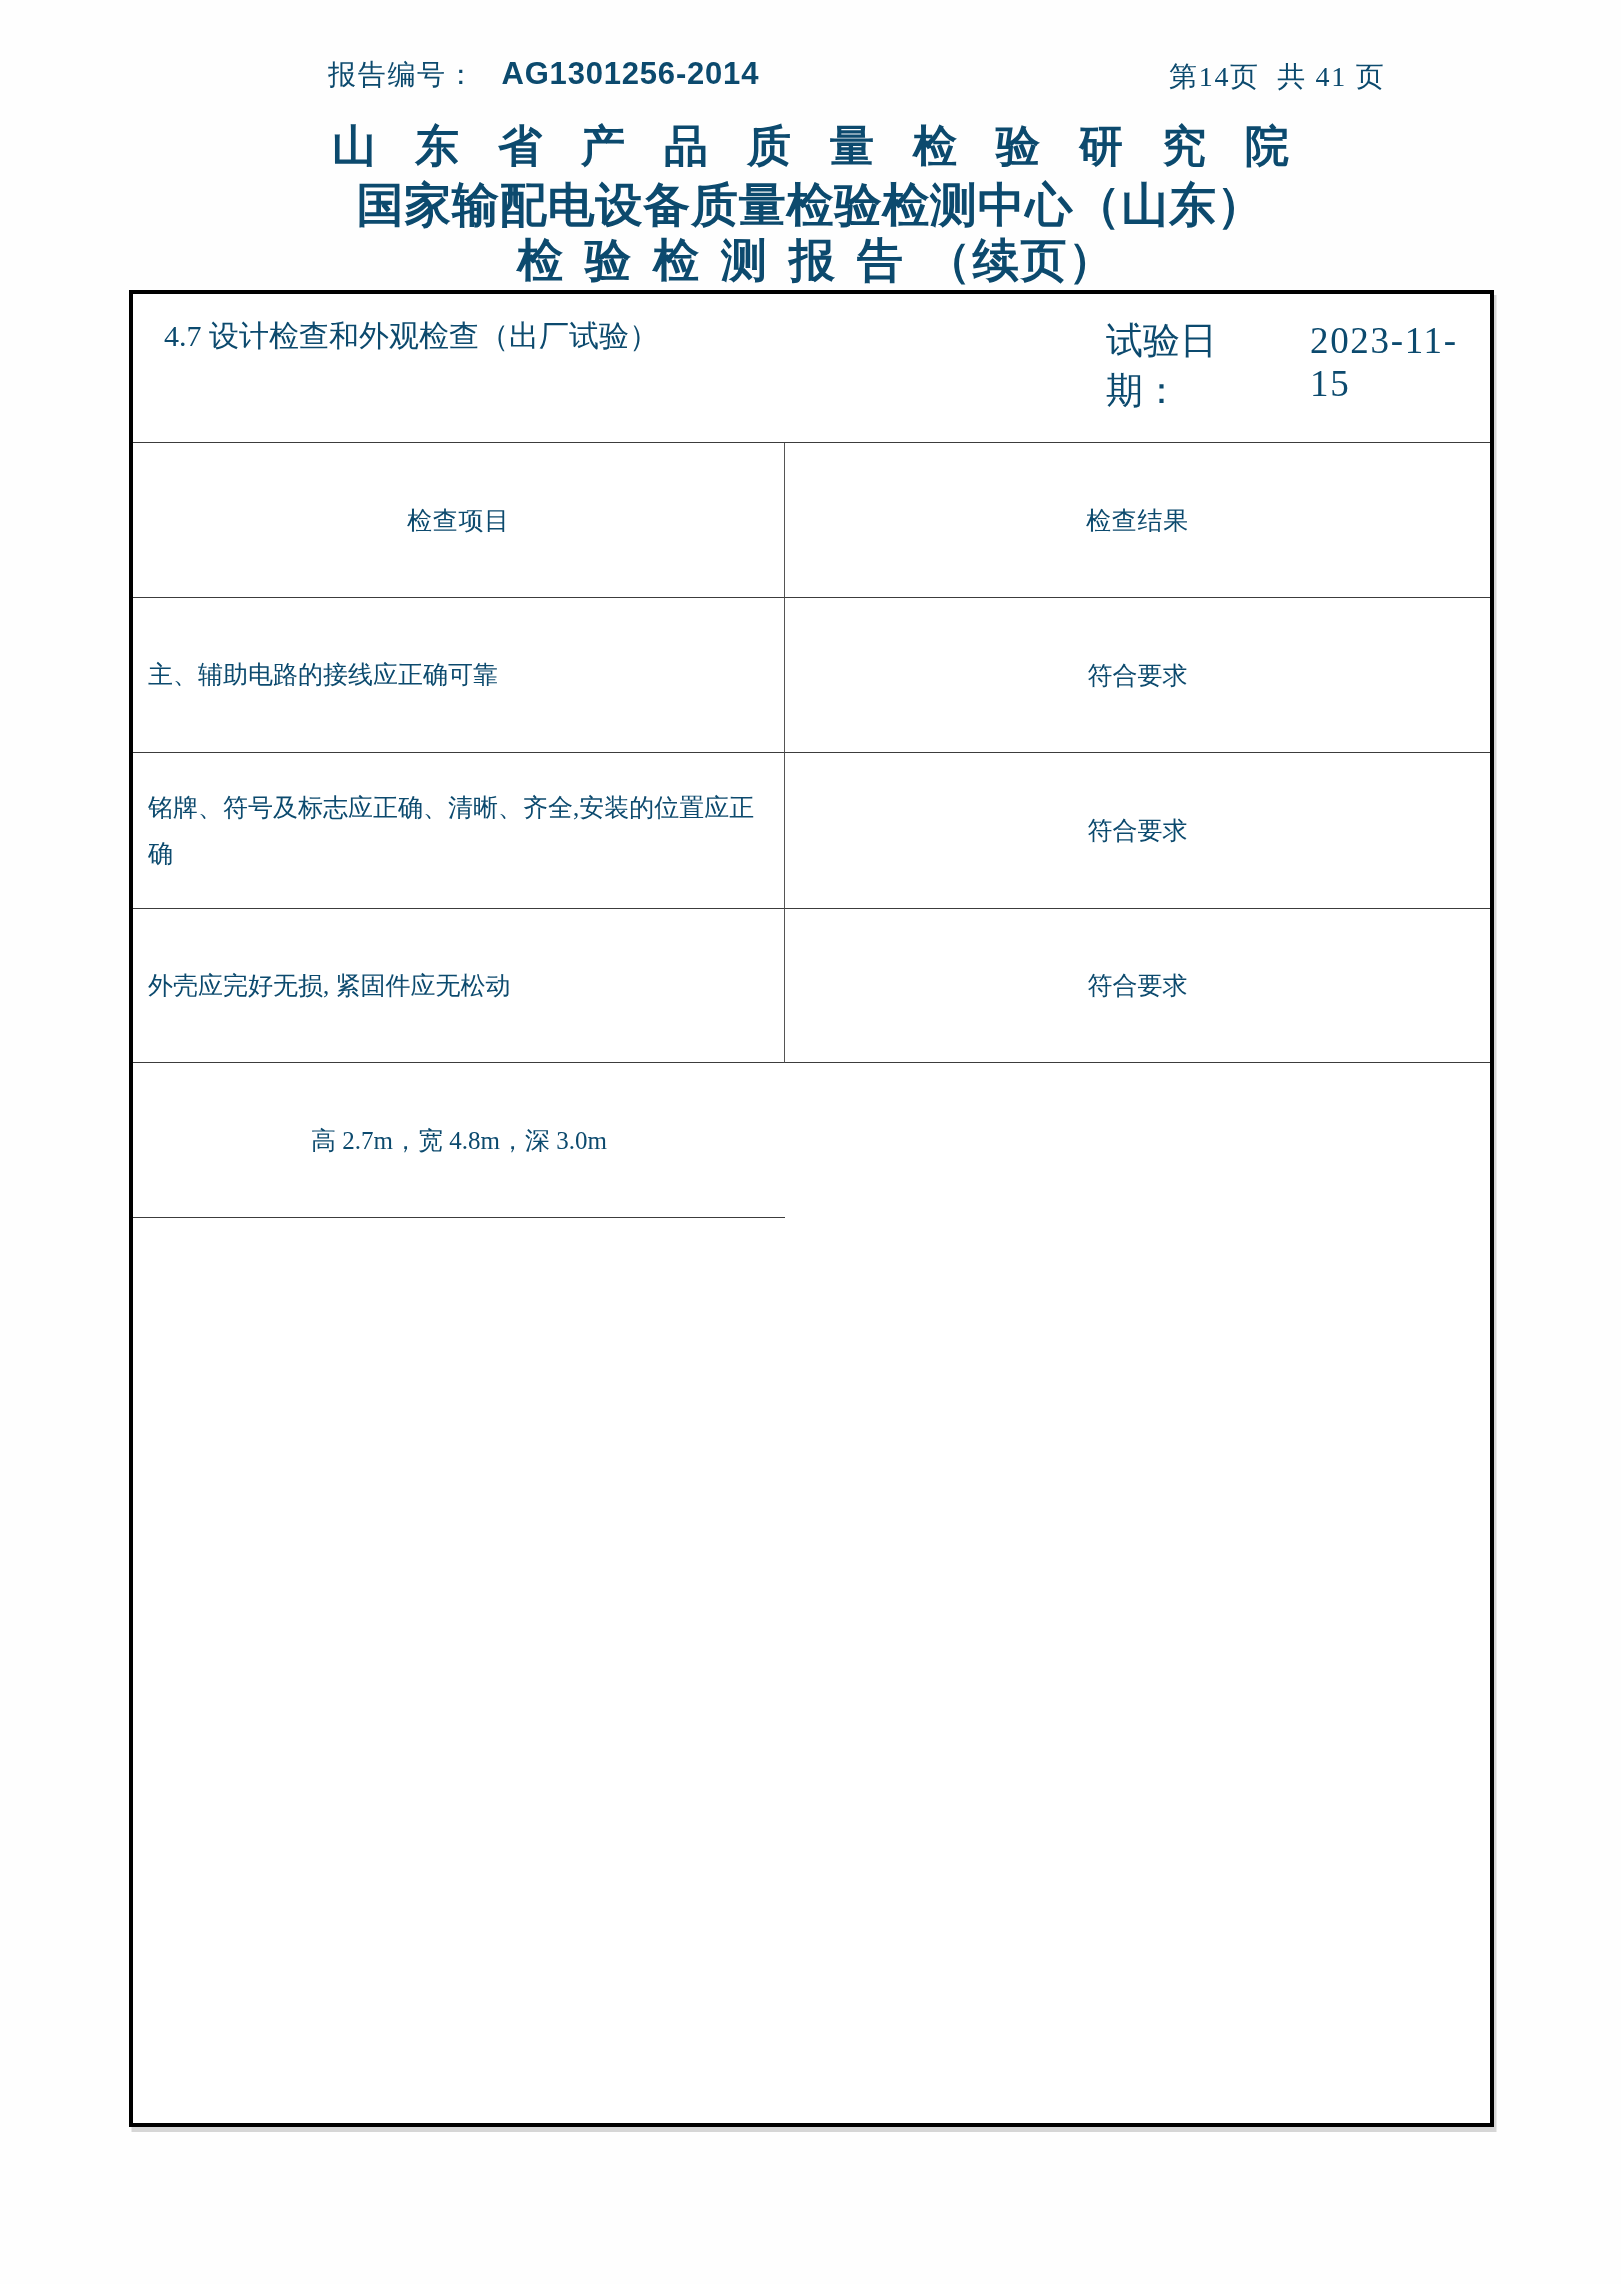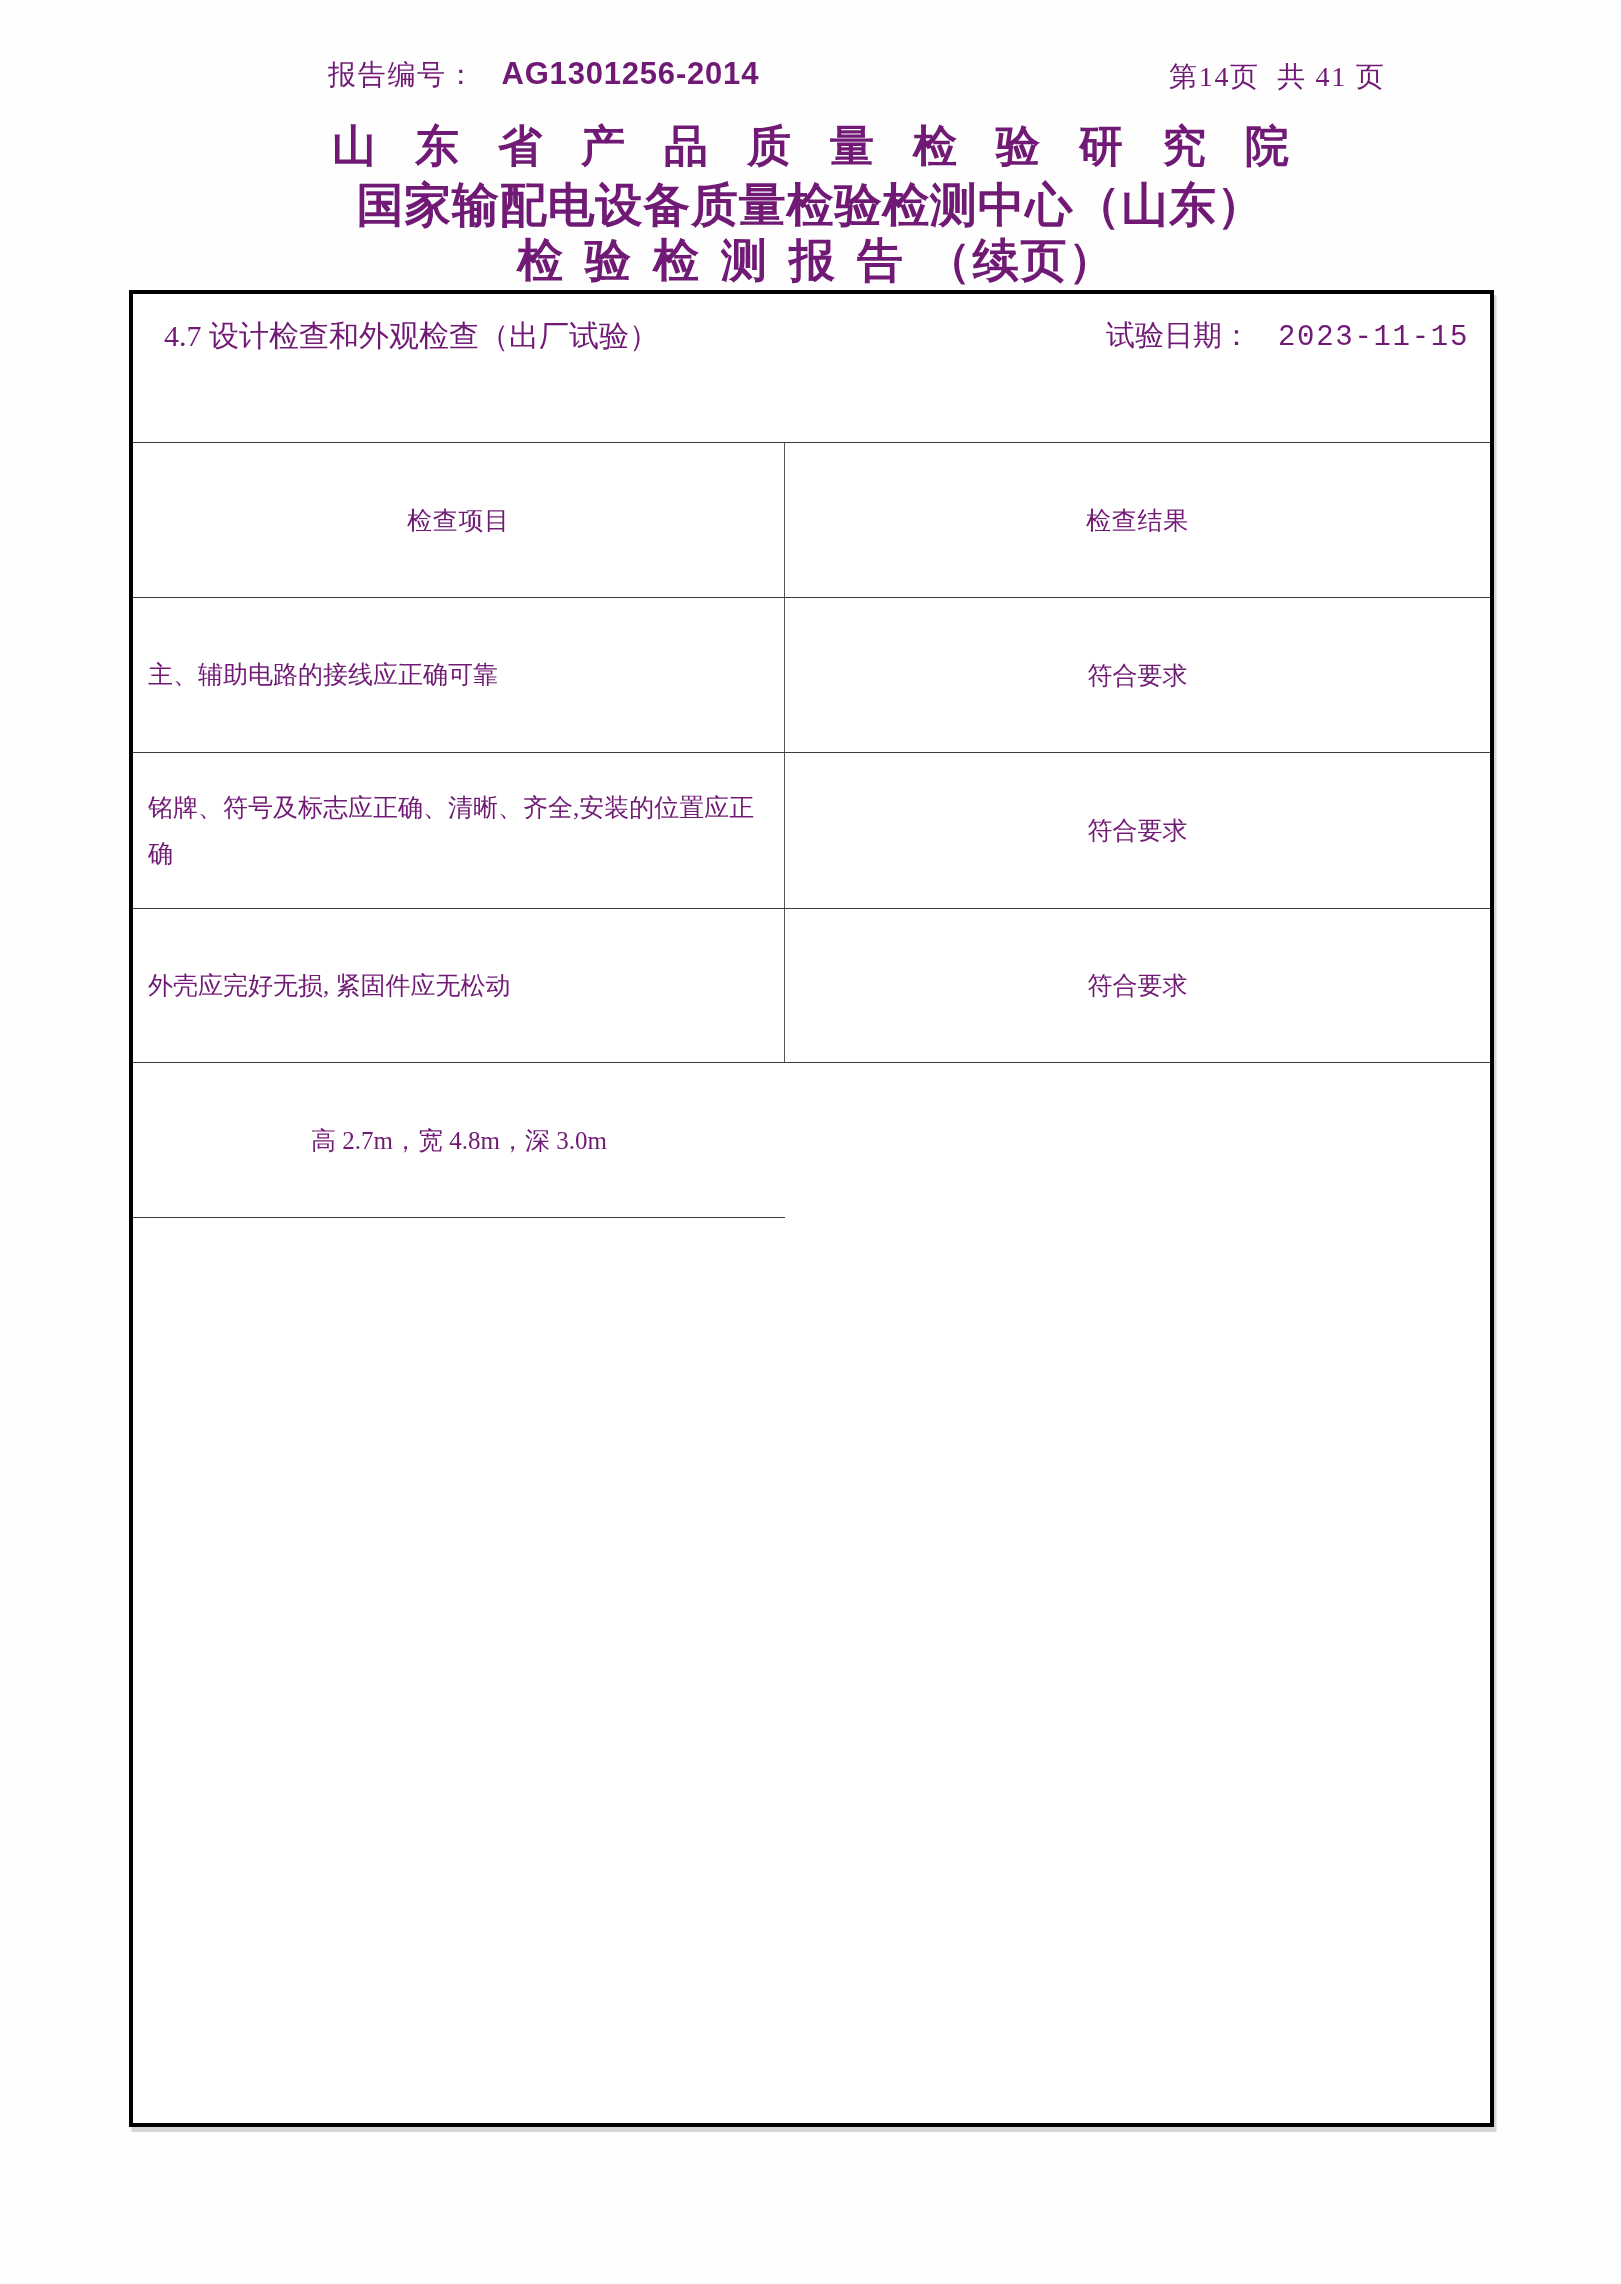--- a/index.html
+++ b/index.html
@@ -2,21 +2,21 @@
 <html style="font-size:13.5px"><head>
 <meta charset="utf-8">
 <style>
   * { margin:0; padding:0; box-sizing:border-box; }
   html,body { background:#ffffff; }
   .page {
     position:relative;
     width:1621px; height:2284px;
     background:#fefefe;
     font-family:"Liberation Serif", serif;
-    color:#701a75;
+    color:#0c4a6e;
     overflow:hidden;
   }
 
   
   .meta-line { position:absolute; top:56px; left:0; width:100%; height:42px; }
   .report-no {
     position:absolute; left:328px; top:0;
     display:flex; align-items:baseline;
     font-size:28px; letter-spacing:1.7px;
   }
@@ -55,22 +55,21 @@
 
   .row-a {
     grid-column:1 / -1;
     position:relative;
     padding:22px 0 0 31px;
     font-size:30px;
   }
   .row-a .test-date {
     position:absolute; left:973px; top:22px;
     display:flex; align-items:baseline;
-    font-size:29px;
-    font-family:Liberation Mono, monospace;
+    font-size:37px;
   }
   .row-a .test-date .date-value { margin-left:27px; letter-spacing:1.7px; }
 
   .col-header {
     display:flex; align-items:center; justify-content:center;
     letter-spacing:0.8px;
   }
   .cell-item {
     display:flex; align-items:center;
     padding:8.4px 11.8px 8.4px 15px;

